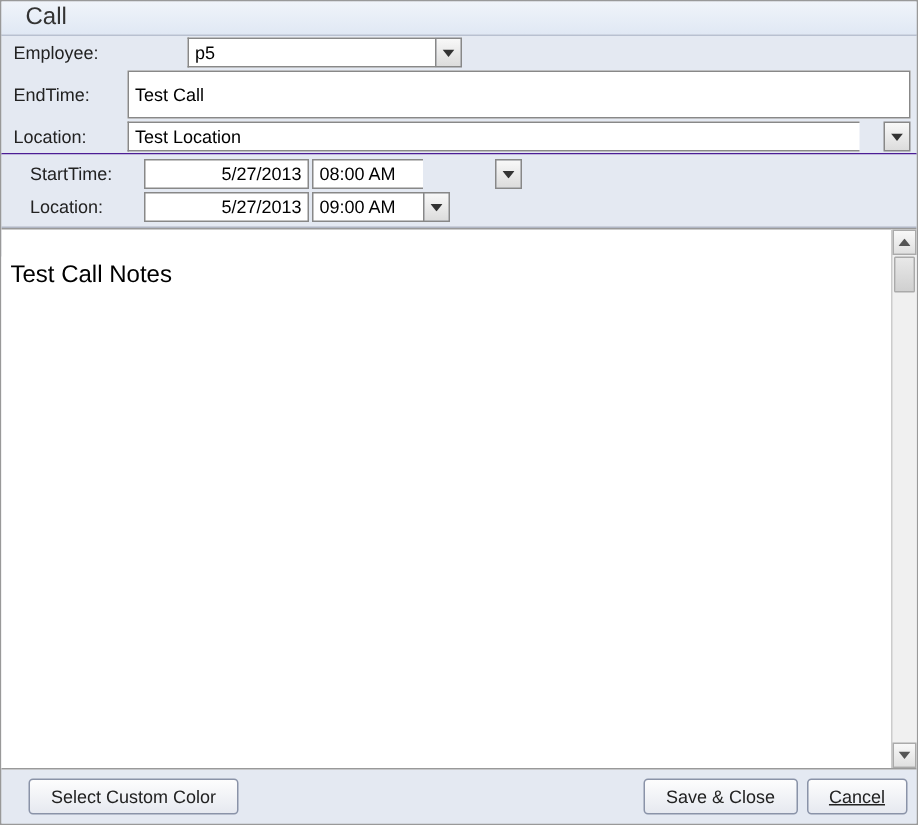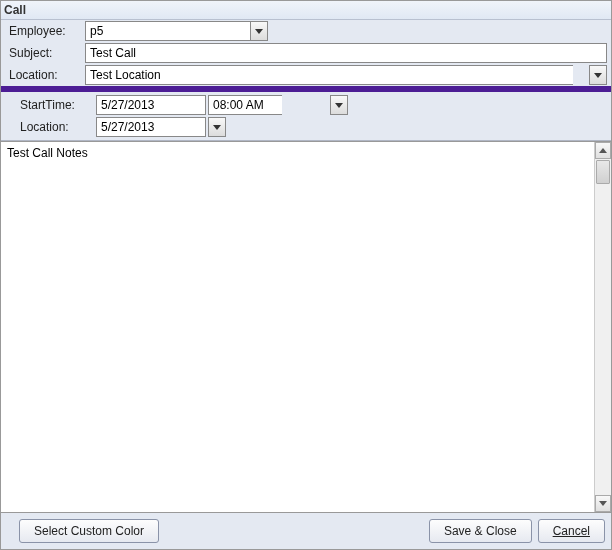--- a/index.html
+++ b/index.html
@@ -15,69 +15,68 @@
   .window {
     width: 612px;
     height: 550px;
     display: flex;
     flex-direction: column;
     background: #e8ecf4;
     border: 1px solid #999;
   }
   .titlebar {
     background: linear-gradient(#f0f4fa, #e0e8f4);
-    padding: 2px 3px;
-    font-size: 12px;
+    padding: 2px 16px;
+    font-size: 16px;
     color: #333;
     border-bottom: 1px solid #b8c0d0;
-    font-weight: bold;
   }
   .form-section {
     background: #e4e9f2;
-    border-bottom: 6px solid #4c1d95;
+    border-bottom: 1px solid #4c1d95;
   }
   .row {
     display: flex;
     align-items: center;
     padding: 1px 4px;
   }
   .label-cell {
     width: 80px;
     padding: 2px 4px;
     color: #222;
   }
   .input-cell {
     flex: 1;
     display: flex;
     align-items: center;
     gap: 2px;
   }
   .text-input {
     flex: 1;
-    height: 20px;
+    height: 32px;
     border: 1px solid #888;
     padding: 1px 4px;
     font-family: inherit;
     font-size: 12px;
     background: #fff;
   }
   .combo {
     display: flex;
     align-items: stretch;
     height: 20px;
   }
   .combo input {
     border: 1px solid #888;
     border-right: none;
     padding: 1px 4px;
     font-family: inherit;
     font-size: 12px;
     background: #fff;
   }
-  .combo-emp input { width: 165px; }
+  .combo-emp input { width: 165px; margin-left: 40px; }
   .combo-loc { flex: 1; gap: 16px; }
   .combo-loc input { flex: 1; }
   .combo-btn {
     width: 18px;
     background: linear-gradient(#f8f8f8, #dcdcdc);
     border: 1px solid #888;
     display: flex;
     align-items: center;
     justify-content: center;
     cursor: pointer;
@@ -91,21 +90,21 @@
   .time-row {
     display: flex;
     align-items: center;
     padding: 1px 15px;
   }
   .date-input {
     width: 110px;
     height: 20px;
     border: 1px solid #888;
     padding: 1px 4px;
-    text-align: left;
+    text-align: right;
     font-family: inherit;
     font-size: 12px;
     background: #fff;
   }
   .time-combo input {
     width: 74px;
   }
   .notes-area {
     flex: 1;
     display: flex;
@@ -114,24 +113,25 @@
     border: 1px solid #999;
     border-left: none;
     border-right: none;
     position: relative;
   }
   .notes-text {
     flex: 1;
     border: none;
     padding: 4px 6px;
     font-family: inherit;
-    font-size: 12px;
+    font-size: 16px;
     resize: none;
     outline: none;
     background: #fff;
+    margin-top: 18px;
   }
   .scrollbar {
     width: 17px;
     background: #f0f0f0;
     border-left: 1px solid #ccc;
     display: flex;
     flex-direction: column;
   }
   .scroll-btn {
     height: 17px;
@@ -184,21 +184,21 @@
           <input type="text" value="p5" style="">
           <div class="combo-btn">
             <svg viewBox="0 0 8 5">
                 <path d="M0 0 L8 0 L4 5 Z" fill="#333"></path>
               </svg>
           </div>
         </div>
       </div>
     </div>
     <div class="row">
-      <div class="label-cell">Subject:</div>
+      <div class="label-cell">EndTime:</div>
       <div class="input-cell">
         <input class="text-input" type="text" value="Test Call" style="">
       </div>
     </div>
     <div class="row">
       <div class="label-cell">Location:</div>
       <div class="input-cell">
         <div class="combo combo-loc">
           <input type="text" value="Test Location" style="">
           <div class="combo-btn">
@@ -221,20 +221,21 @@
           <svg viewBox="0 0 8 5">
               <path d="M0 0 L8 0 L4 5 Z" fill="#333"></path>
             </svg>
         </div>
       </div>
     </div>
     <div class="time-row">
       <div class="label-cell">Location:</div>
       <input class="date-input" type="text" value="5/27/2013" style="">
       <div class="combo time-combo" style="margin-left:2px;">
+        <input type="text" value="09:00 AM" style="">
         <div class="combo-btn">
           <svg viewBox="0 0 8 5">
               <path d="M0 0 L8 0 L4 5 Z" fill="#333"></path>
             </svg>
         </div>
       </div>
     </div>
   </div>
 
   <div class="notes-area">

